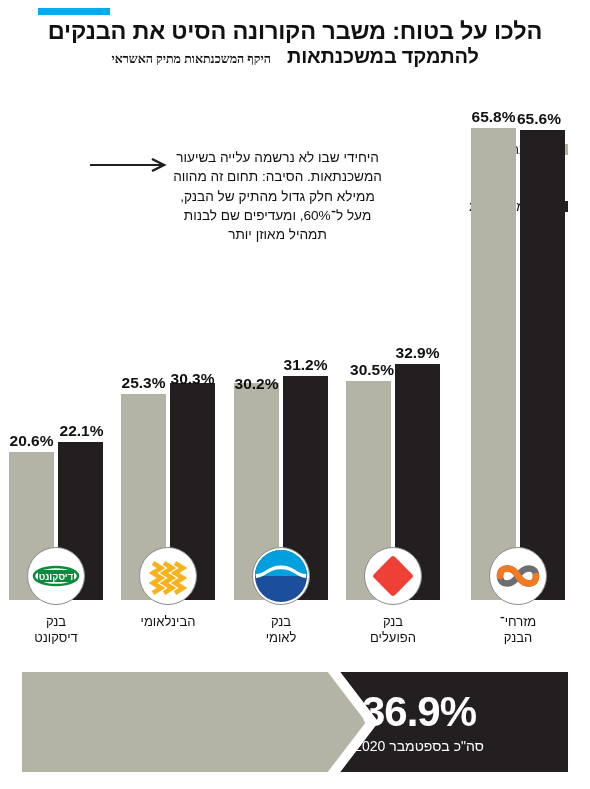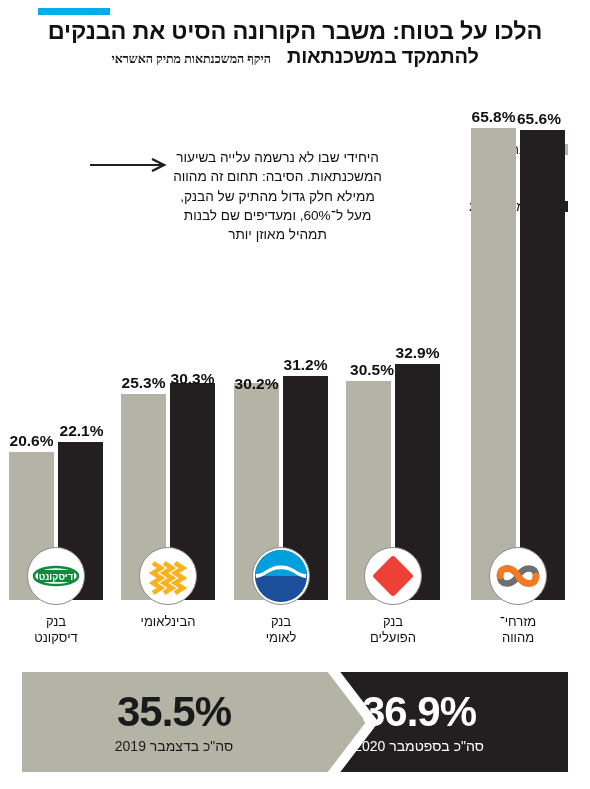--- a/index.html
+++ b/index.html
@@ -194,30 +194,26 @@
       <div class="bar black" style="left: 520px; width: 45px; height: 470.352px; bottom: 10px;"></div>
       <div class="bar-label" style="left: 517px; width: 51px; text-align: left; top: 109.648px;">65.6%</div>
       <div class="logo" style="left: 489px; top: 547px;">
         <svg width="52" height="52" viewBox="0 0 52 52">
           <path d="M8 26 C8 16 20 16 26 26 C32 36 44 36 44 26 C44 16 32 16 26 26 C20 36 8 36 8 26 Z" fill="none" stroke="#6D6E71" stroke-width="6.5"></path>
           <path d="M8 26 C8 16 20 16 26 26 C32 36 44 36 44 26" fill="none" stroke="#F47920" stroke-width="6.5" stroke-linecap="round"></path>
         </svg>
       </div>
       <div class="bank-name" style="left: 472px; top: 614px;">
         <div>מזרחי־</div>
-        <div>מהווה</div>
+        <div>הבנק</div>
       </div>
     </div>
 
   <div class="banner">
     <div class="banner-gray"></div>
     <div class="banner-black"></div>
-    <div class="banner-cell left">
-      <div class="banner-num">35.5%</div>
-      <div class="banner-cap">סה"כ בדצמבר 2019</div>
-    </div>
     <div class="banner-cell right">
       <div class="banner-num">36.9%</div>
       <div class="banner-cap">סה"כ בספטמבר 2020</div>
     </div>
   </div>
 
 </div>
 
 </body></html>

